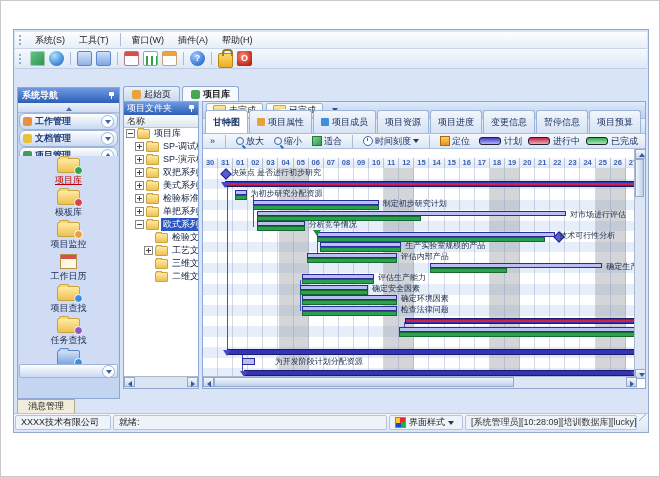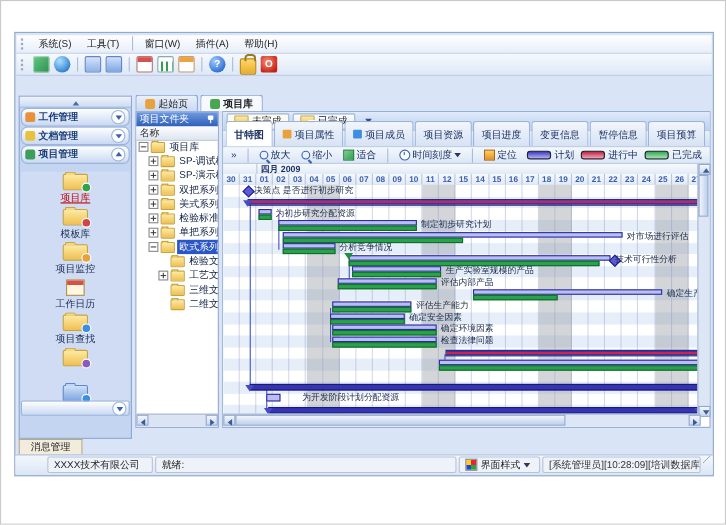--- a/index.html
+++ b/index.html
@@ -58,21 +58,21 @@
   .sfolder::before{content:"";position:absolute;top:-3px;left:1px;width:8px;height:2px;background:#f5d883;border:1px solid #c9a33c;border-bottom:none;border-radius:2px 2px 0 0;}
   .sfolder.blue{background:linear-gradient(#cfe0f8,#7fa6e4);border-color:#5f86c8;}
   .sfolder.blue::before{background:#bcd6f8;border-color:#5f86c8;}
   .sfolder .badge{position:absolute;right:-4px;bottom:-3px;width:9px;height:9px;border-radius:50%;border:1px solid #fff;box-sizing:border-box;}
   .scal{width:15px;height:13px;margin:2px auto 0;background:linear-gradient(#d8504a 0 4px,#fff8e0 4px);border:1px solid #b89048;position:relative;}
   .sb-bottomgroup{position:absolute;left:1px;right:1px;bottom:20px;height:12px;border:1px solid #9db4da;border-radius:2px;background:linear-gradient(#fefefe,#c9d9f2);display:flex;justify-content:flex-end;align-items:center;padding:0 2px;}
   
   .msg-tab{position:absolute;left:3px;top:369px;width:56px;height:13px;background:#f2ecdc;border:1px solid #b3a98c;border-bottom:none;
            text-align:center;line-height:13px;}
   .statusbar{position:absolute;left:0;top:383px;right:0;height:17px;background:linear-gradient(#f3f7fc,#dce7f5);
-             border-top:1px solid #b6c3da;display:flex;align-items:center;padding-left:28px;}
+             border-top:1px solid #b6c3da;display:flex;align-items:center;}
   .sseg{border:1px solid #b6c3da;border-radius:2px;margin:1px;display:flex;align-items:center;padding:0 5px;background:#eef3fa;white-space:nowrap;overflow:hidden;}
   .sseg.company{width:84px;}
   .sseg.ready{width:262px;}
   .sseg.style{width:62px;gap:3px;}
   .sseg.session{flex:1;color:#333;}
   .styleico{width:9px;height:9px;background:conic-gradient(#e23 0 25%,#2a4 25% 50%,#24c 50% 75%,#fc2 75%);border:1px solid #888;}
   .ddtri{width:0;height:0;border-left:3px solid transparent;border-right:3px solid transparent;border-top:4px solid #335;}
   .sgrip{width:10px;position:relative;}
   .sgrip::after{content:"";position:absolute;right:2px;bottom:2px;width:7px;height:7px;
     background:linear-gradient(135deg,transparent 45%,#9ab 45% 55%,transparent 55%);}
@@ -190,20 +190,24 @@
         <span class="tbi calendar"></span>
         <span class="tsep"></span>
         <span class="tbi help" data-glyph="?"></span>
         <span class="tsep"></span>
         <span class="tbi lock"></span>
         <span class="tbi exit" data-glyph="O"></span>
       </span>
   </div>
 
   <div class="sidebar">
+    <div class="sb-head">
+      <span>系统导航</span>
+      <span class="pin"></span>
+    </div>
     <div class="sb-scrollup"><span class="arr-up"></span></div>
     <div>
         <div class="sb-group">
           <span class="sb-gicon" style="background: rgb(232, 144, 60);"></span>
           <span>工作管理</span>
           <span class="sb-chev">
             <i class="down"></i>
           </span>
         </div>
         <div class="sb-group">
@@ -247,20 +251,21 @@
         <div class="sb-item">
           <span class="sfolder" style="display: block;">
             <span class="badge" style="background: rgb(60, 142, 224);"></span>
           </span>
           <span class="lbl">项目查找</span>
         </div>
         <div class="sb-item">
           <span class="sfolder" style="display: block;">
             <span class="badge" style="background: rgb(138, 90, 192);"></span>
           </span>
+          <span class="lbl">任务查找</span>
         </div>
         <div class="sb-item">
           <span class="sfolder blue" style="display: block;">
             <span class="badge" style="background: rgb(60, 142, 224);"></span>
           </span>
         </div>
       </div>
     <div class="sb-bottomgroup">
       <span class="sb-chev">
           <i class="down"></i>
@@ -432,24 +437,20 @@
           </span>
           <span class="lgitem">
             <span class="lgchip" style="background: linear-gradient(rgb(194, 36, 70), rgb(255, 255, 255) 160%) rgb(194, 36, 70);"></span>
             <span>进行中</span>
           </span>
           <span class="lgitem">
             <span class="lgchip" style="background: linear-gradient(rgb(47, 174, 78), rgb(255, 255, 255) 160%) rgb(47, 174, 78);"></span>
             <span>已完成</span>
           </span>
         </span>
-    </div>
-    <div class="gmonth">
-      <span>四月 2009</span>
-      <span class="mline" style="left: 30.2px;"></span>
     </div>
     <div class="gdays">
         <span class="gday" style="left: 0px; width: 15.1px;">30</span>
         <span class="gday" style="left: 15.1px; width: 15.1px;">31</span>
         <span class="gday" style="left: 30.2px; width: 15.1px;">01</span>
         <span class="gday" style="left: 45.3px; width: 15.1px;">02</span>
         <span class="gday" style="left: 60.4px; width: 15.1px;">03</span>
         <span class="gday" style="left: 75.5px; width: 15.1px;">04</span>
         <span class="gday" style="left: 90.6px; width: 15.1px;">05</span>
         <span class="gday" style="left: 105.7px; width: 15.1px;">06</span>

